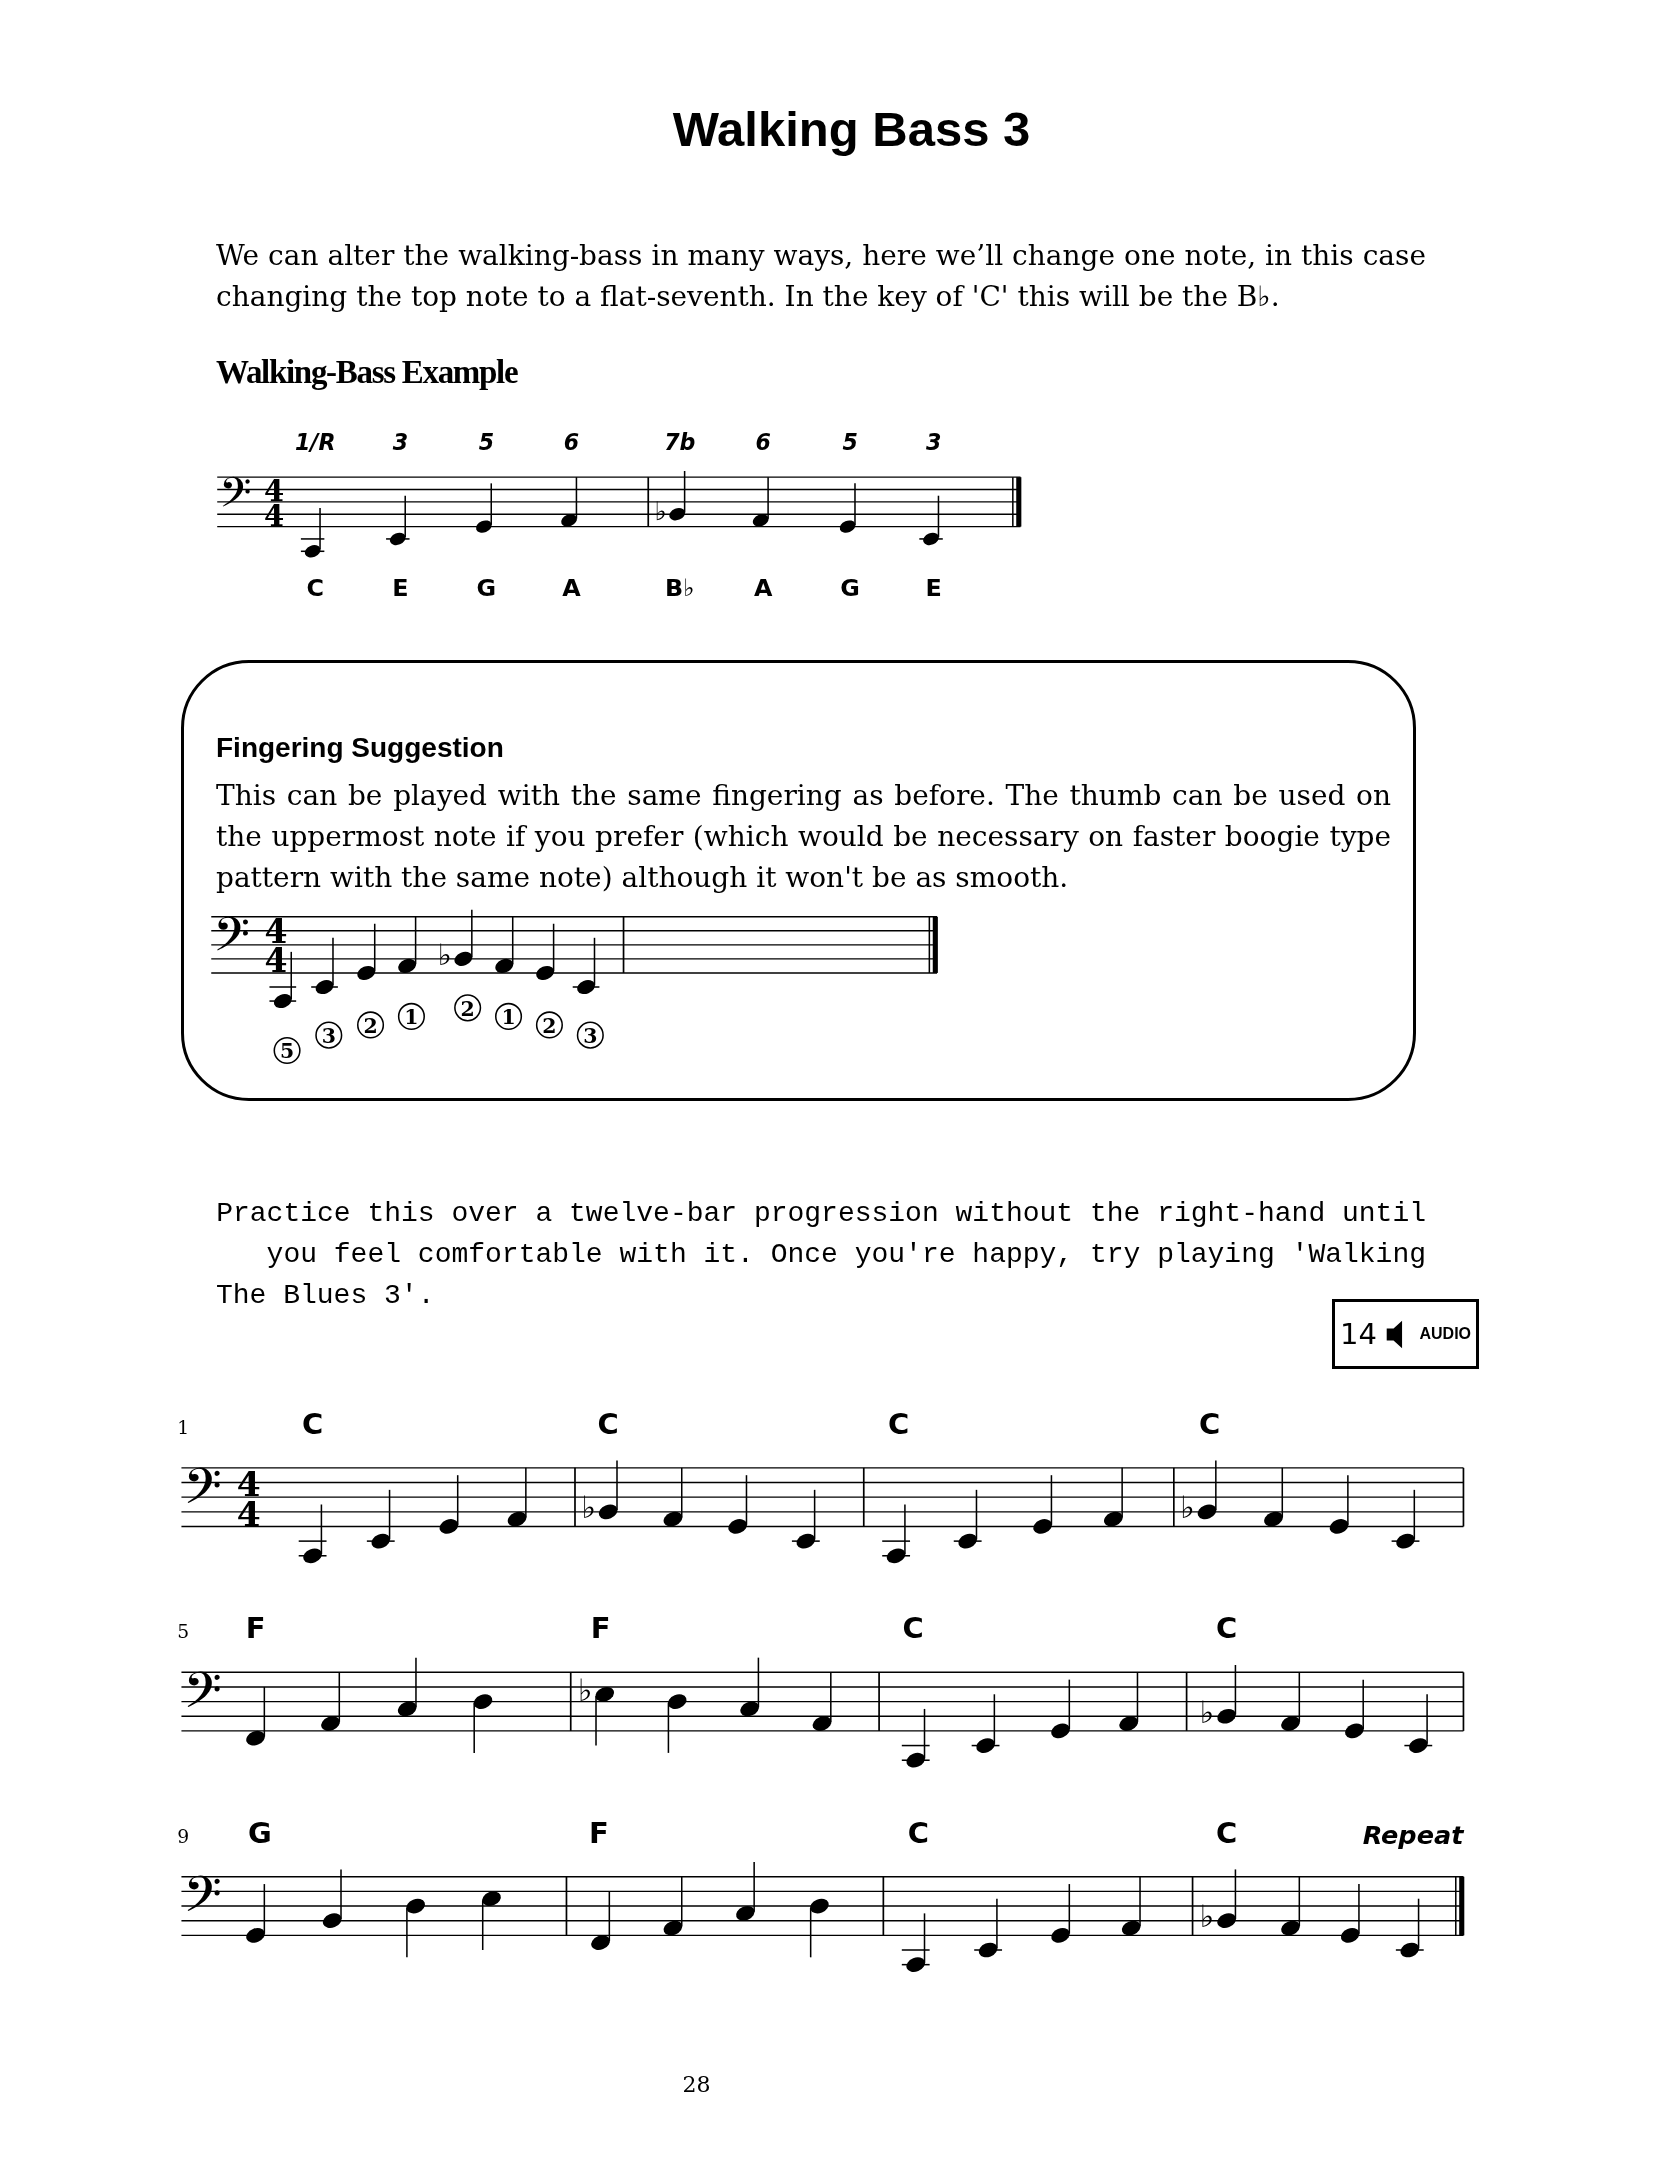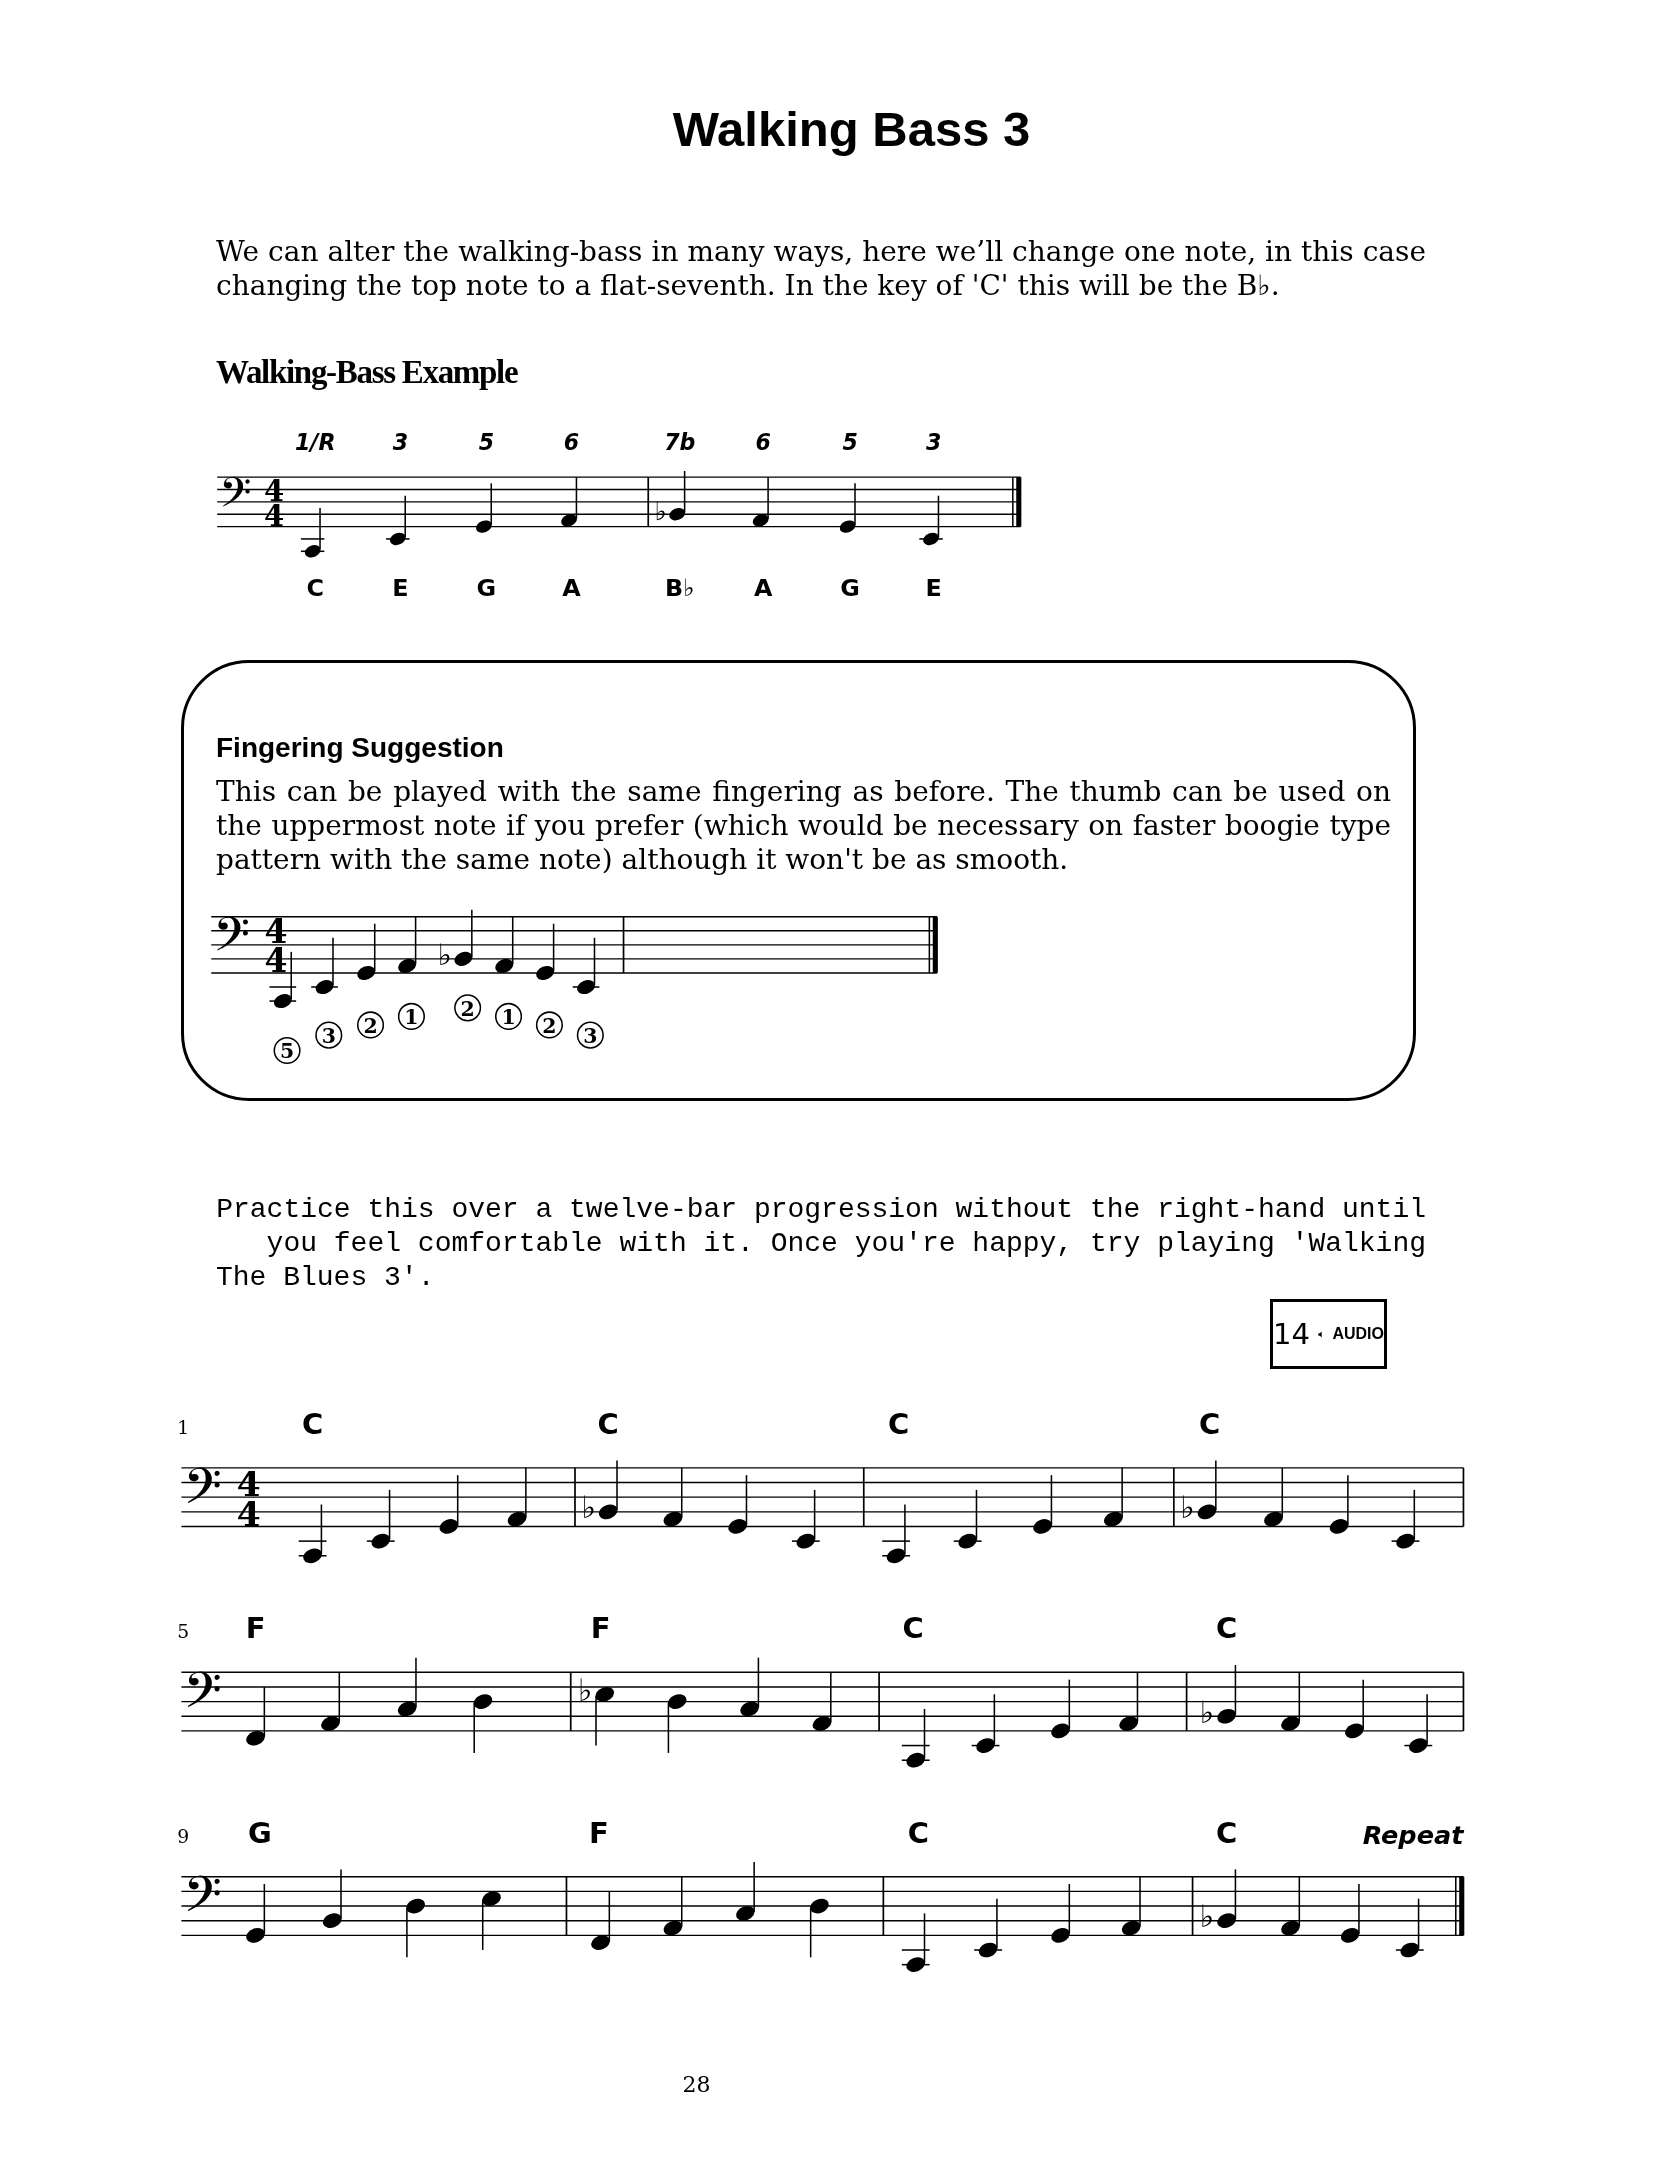--- a/index.html
+++ b/index.html
@@ -1,27 +1,27 @@
 <!DOCTYPE html>
 <html style="font-size:13.6px"><head>
 <meta charset="utf-8">
 <style>
   html, body { margin: 0; padding: 0; background: #ffffff; }
   body { width: 1673px; height: 2181px; position: relative; overflow: hidden; color: #000; }
   .abs { position: absolute; }
   .title { left: 15px; width: 1673px; top: 101px; text-align: center; font-family: "Liberation Sans", sans-serif; font-weight: bold; font-size: 49px; }
-  .body-text { font-family: "DejaVu Serif", serif; font-size: 28px; line-height: 34px; text-align: justify; text-align-last: left; }
+  .body-text { font-family: "DejaVu Serif", serif; font-size: 28px; line-height: 41px; text-align: justify; text-align-last: left; }
   .intro { left: 216px; top: 235px; width: 1210px; }
   .subhead { font-family: Liberation Serif, serif; font-weight: bold; font-size: 33px; letter-spacing: -1.3px; }
   .ex-head { left: 216px; top: 354px; }
   .finger-box { left: 181px; top: 660px; width: 1235px; height: 441px; border: 3.4px solid #000; border-radius: 68px; box-sizing: border-box; }
   .finger-head { left: 216px; top: 688px; font-family: "Liberation Sans", sans-serif; font-weight: bold; font-size: 28px; margin-top: 44px; }
   .finger-text { left: 216px; top: 775px; width: 1175px; }
   .practice { left: 216px; top: 1193px; width: 1210px; text-align: right; font-family: Liberation Mono, monospace; }
-  .audio-box { left: 1270px; top: 1299px; width: 117px; height: 70px; border: 3px solid #000; box-sizing: border-box; display: flex; align-items: center; justify-content: center; gap: 8.5px; }
+  .audio-box { left: 1332px; top: 1299px; width: 147px; height: 70px; border: 3px solid #000; box-sizing: border-box; display: flex; align-items: center; justify-content: center; gap: 8.5px; }
   .audio-num { font-family: "DejaVu Sans", sans-serif; font-size: 29px; }
   .audio-label { font-family: "Liberation Sans", sans-serif; font-weight: bold; font-size: 16px; }
   .page-num { left: 0; width: 1393px; text-align: center; top: 2072px; font-family: "DejaVu Serif", serif; font-size: 22px; }
   svg.music { position: absolute; left: 0; top: 0; width: 1673px; height: 2181px; overflow: visible; }
 </style>
 </head>
 <body>
 
 <div class="abs title">Walking Bass 3</div>
 

